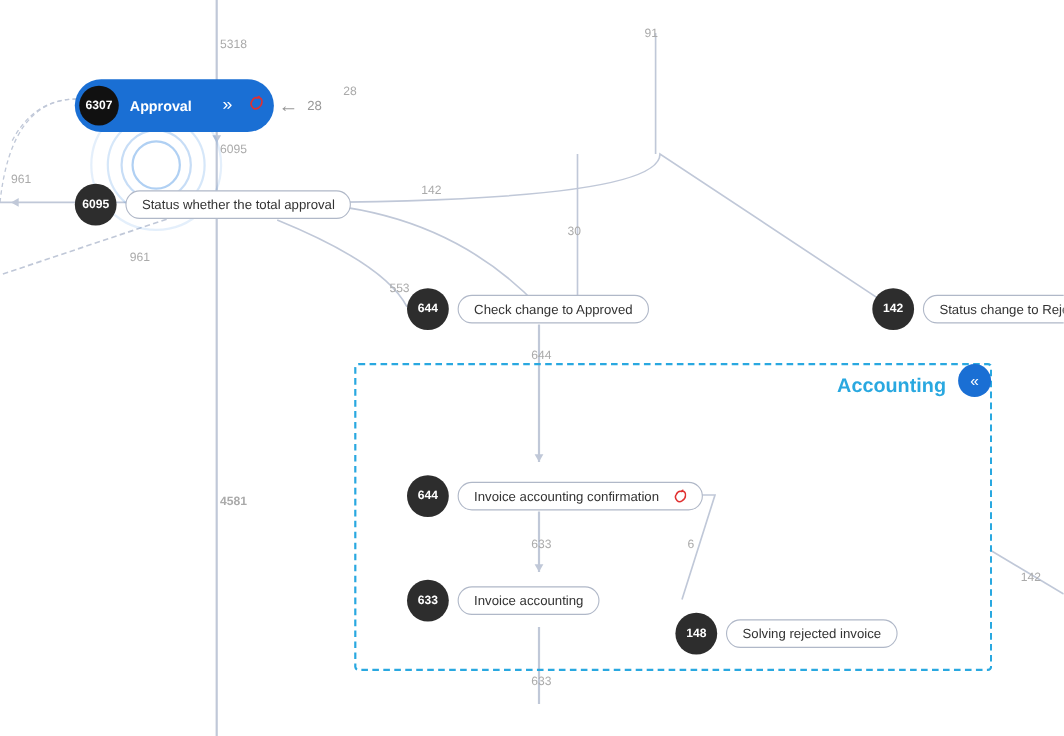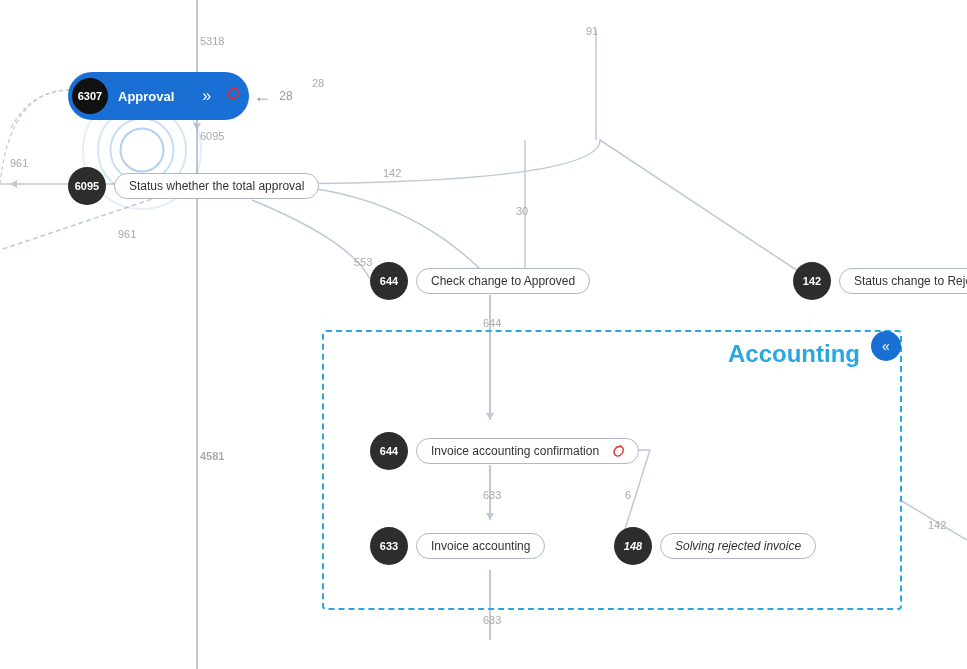--- a/index.html
+++ b/index.html
@@ -99,21 +99,21 @@
       pointer-events: none;
     }
     
     .dashed-box {
       position: absolute;
       border: 2px dashed #29a8e0;
       border-radius: 4px;
     }
     .dashed-box-title {
       position: absolute;
-      font-size: 24px;
+      font-size: 18px;
       font-weight: bold;
       color: #29a8e0;
       right: 40px;
       top: 8px;
     }
     .collapse-btn {
       position: absolute;
       right: -1px;
       top: -1px;
       width: 30px;
@@ -246,18 +246,18 @@
           <line x1="9" y1="2" x2="11" y2="0" stroke="#e03030" stroke-width="1.5"></line>
         </svg>
     </div>
   </div>
 
   <div class="node" style="position:absolute;top:527px;left:370px;">
     <div class="node-circle" style="width:38px;height:38px;font-size:11px;">633</div>
     <div class="node-label">Invoice accounting</div>
   </div>
 
-  <div class="node" style="position:absolute;top:527px;left:614px;font-style:italic;">
+  <div class="node" style="position:absolute;top:557px;left:614px;">
     <div class="node-circle" style="width:38px;height:38px;font-size:11px;">148</div>
     <div class="node-label">Solving rejected invoice</div>
   </div>
 
 </div>
 
 </body></html>

